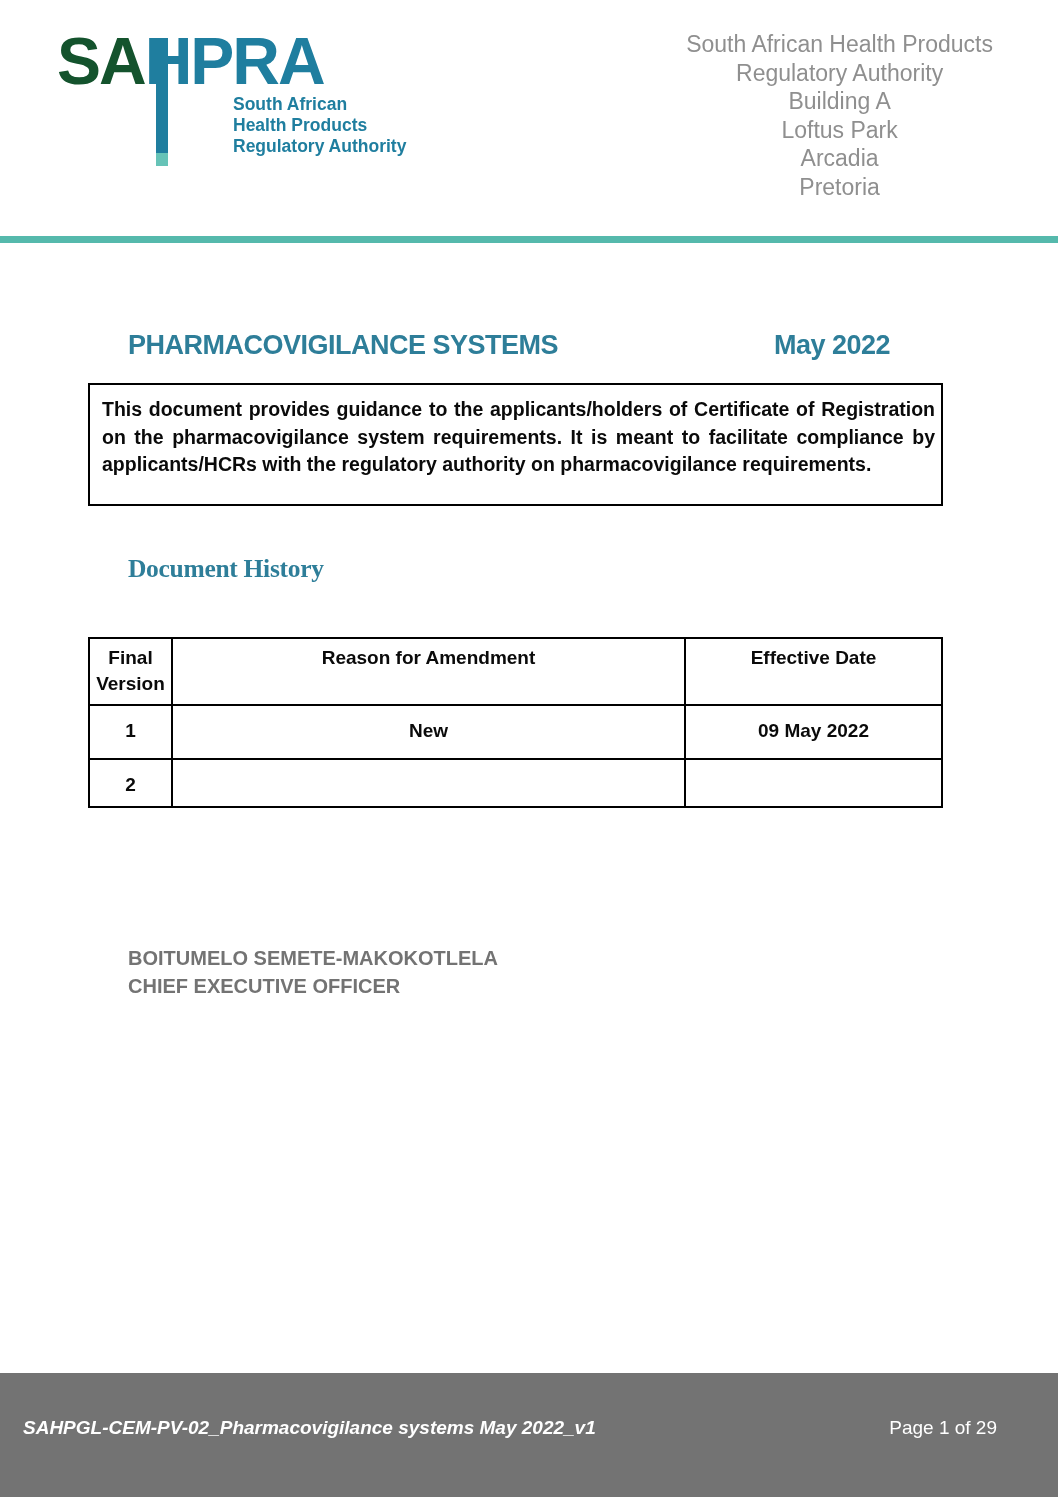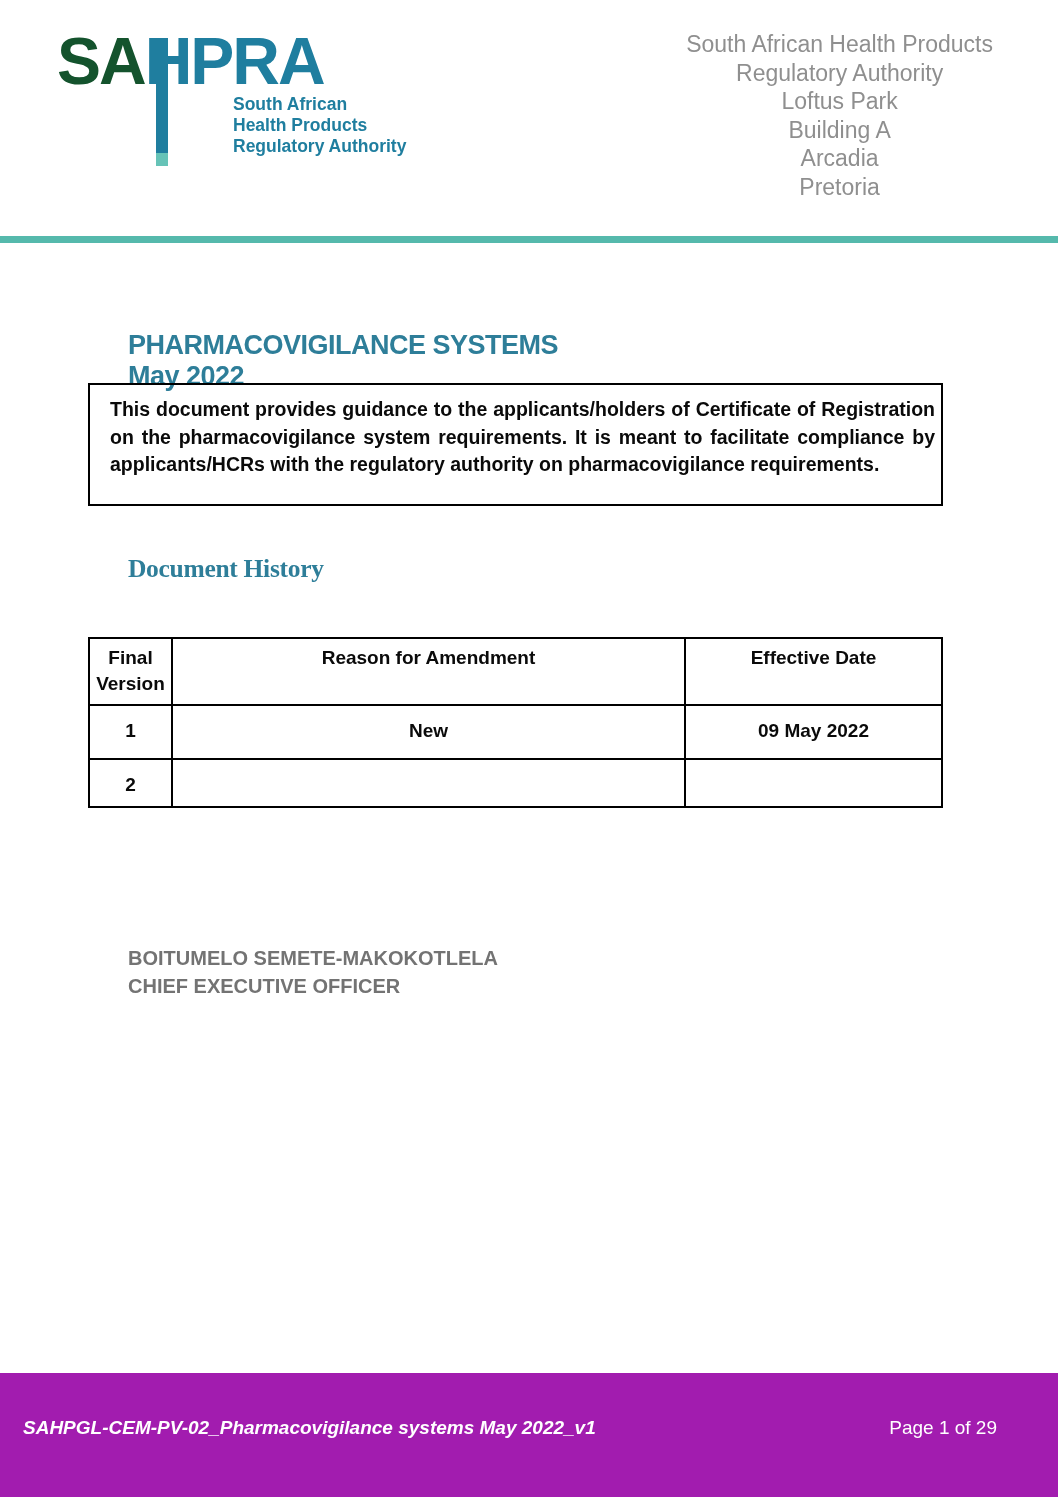--- a/index.html
+++ b/index.html
@@ -39,28 +39,28 @@
     font-size: 23px; line-height: 28.5px; font-weight: 400;
   }
 
   
   .rule { position: absolute; left: 0; top: 236px; width: 100%; height: 7px; background: #55B9AC; }
 
   
   .title-row {
     position: absolute; left: 128px; top: 330px; width: 762px;
     display: flex; justify-content: space-between; align-items: baseline;
-    color: #2E7E99; font-weight: 700; font-size: 27px; letter-spacing: -0.5px; flex-direction: column;
+    color: #2E7E99; font-weight: 700; font-size: 27px; letter-spacing: -0.5px;
   }
 
   
   .summary-box {
     position: absolute; left: 88px; top: 383px; width: 855px; height: 123px;
     border: 2px solid #000000;
-    padding: 11px 6px 8px 20px;
+    padding: 11px 6px 8px 12px;
   }
   .summary-box p {
     font-size: 19.5px; line-height: 27.5px; font-weight: 600;
     color: #0a0a0a; text-align: justify;
   }
 
   
   .doc-history-heading {
     position: absolute; left: 128px; top: 554px;
     color: #2E7E99; font-weight: 700; font-size: 25.5px; letter-spacing: -0.3px; font-family: Liberation Serif, serif;
@@ -83,21 +83,21 @@
 
   
   .signature {
     position: absolute; left: 128px; top: 944px;
     font-size: 20px; font-weight: 700; line-height: 28px; color: #737373;
   }
 
   
   .footer {
     position: absolute; left: 0; bottom: 0; width: 100%; height: 124px;
-    background: #a21caf; color: #ffffff;
+    background: #737373; color: #ffffff;
     display: flex; justify-content: space-between; align-items: center;
     padding: 0 61px 14px 23px;
     text-align: right;
   }
   .footer .doc-id { font-style: italic; font-weight: 700; font-size: 19px; }
   .footer .page-num { font-weight: 400; font-size: 19px; }
 </style>
 </head>
 <body>
 
@@ -109,22 +109,22 @@
     <div class="logo-tagline">
       <div>South African</div>
       <div>Health Products</div>
       <div>Regulatory Authority</div>
     </div>
   </div>
 
   <div class="address">
     <div>South African Health Products</div>
     <div>Regulatory Authority</div>
+    <div>Building A</div>
     <div>Loftus Park</div>
-    <div>Building A</div>
     <div>Arcadia</div>
     <div>Pretoria</div>
   </div>
 
   <div class="rule"></div>
 
   <div class="title-row">
     <span>PHARMACOVIGILANCE SYSTEMS</span>
     <span>May 2022</span>
   </div>

